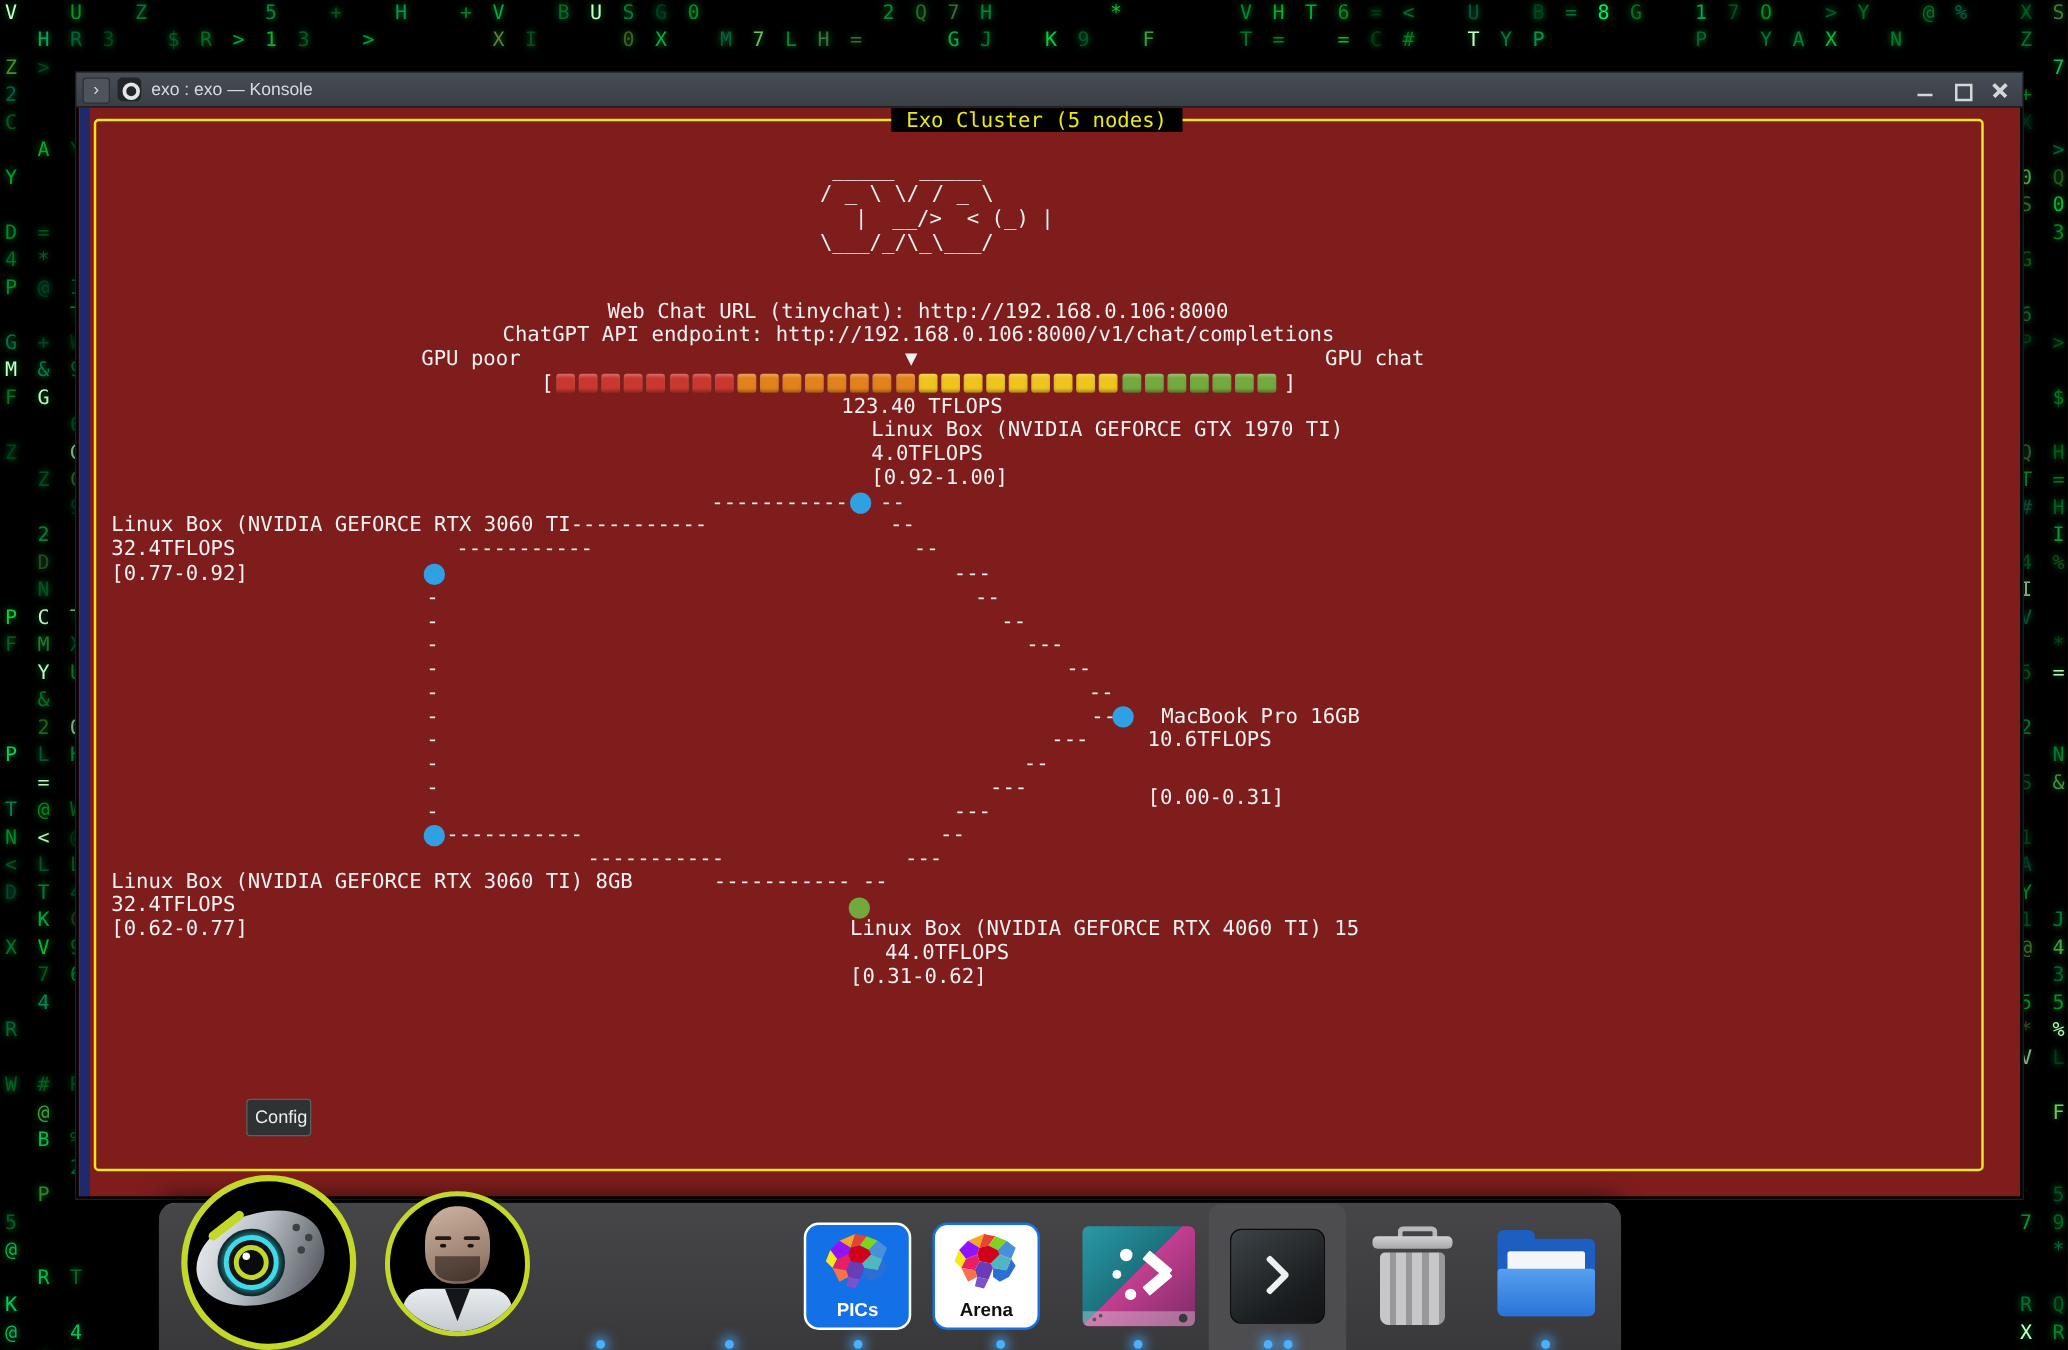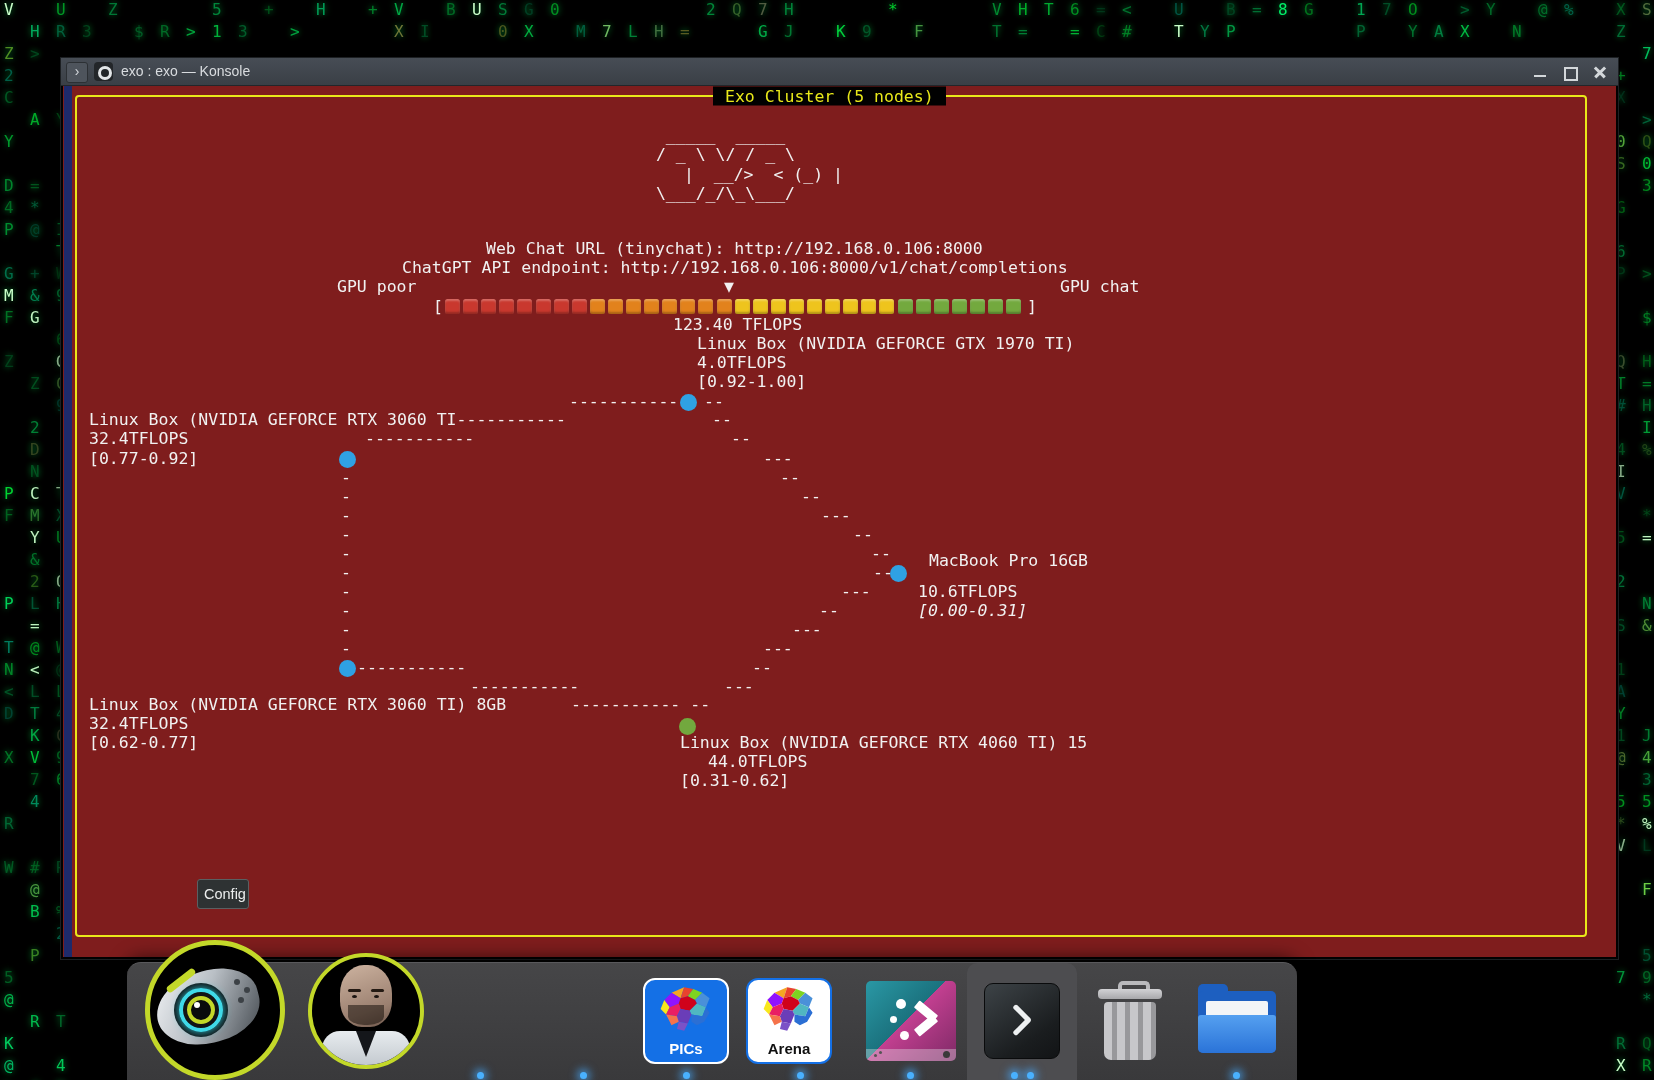--- a/index.html
+++ b/index.html
@@ -386,27 +386,27 @@
         <div class="tline" style="left: 278px; top: 411px;">-</div>
         <div class="tline" style="left: 738px; top: 411px;">--</div>
         <div class="tline" style="left: 278px; top: 430px;">-</div>
         <div class="tline" style="left: 758px; top: 430px;">---</div>
         <div class="tline" style="left: 278px; top: 449px;">-</div>
         <div class="tline" style="left: 790px; top: 449px;">--</div>
         <div class="tline" style="left: 278px; top: 468px;">-</div>
         <div class="tline" style="left: 808px; top: 468px;">--</div>
         <div class="tline" style="left: 278px; top: 487px;">-</div>
         <div class="tline" style="left: 810px; top: 487px;">--</div>
-        <div class="tline" style="left: 866px; top: 475px;">MacBook Pro 16GB</div>
+        <div class="tline" style="left: 866px; top: 487px;">MacBook Pro 16GB</div>
         <div class="tline" style="left: 278px; top: 506px;">-</div>
         <div class="tline" style="left: 778px; top: 506px;">---</div>
         <div class="tline" style="left: 855px; top: 506px;">10.6TFLOPS</div>
         <div class="tline" style="left: 278px; top: 525px;">-</div>
         <div class="tline" style="left: 756px; top: 525px;">--</div>
-        <div class="tline" style="left: 855px; top: 525px; font-style: italic;">[0.00-0.31]</div>
+        <div class="tline" style="left: 855px; top: 552px;">[0.00-0.31]</div>
         <div class="tline" style="left: 278px; top: 544px;">-</div>
         <div class="tline" style="left: 729px; top: 544px;">---</div>
         <div class="tline" style="left: 278px; top: 563px;">-</div>
         <div class="tline" style="left: 700px; top: 563px;">---</div>
         <div class="tline" style="left: 294px; top: 582px;">-----------</div>
         <div class="tline" style="left: 689px; top: 582px;">--</div>
         <div class="tline" style="left: 407px; top: 601px;">-----------</div>
         <div class="tline" style="left: 661px; top: 601px;">---</div>
         <div class="tline" style="left: 26px; top: 619px;">Linux Box (NVIDIA GEFORCE RTX 3060 TI) 8GB</div>
         <div class="tline" style="left: 508px; top: 619px;">----------- --</div>

